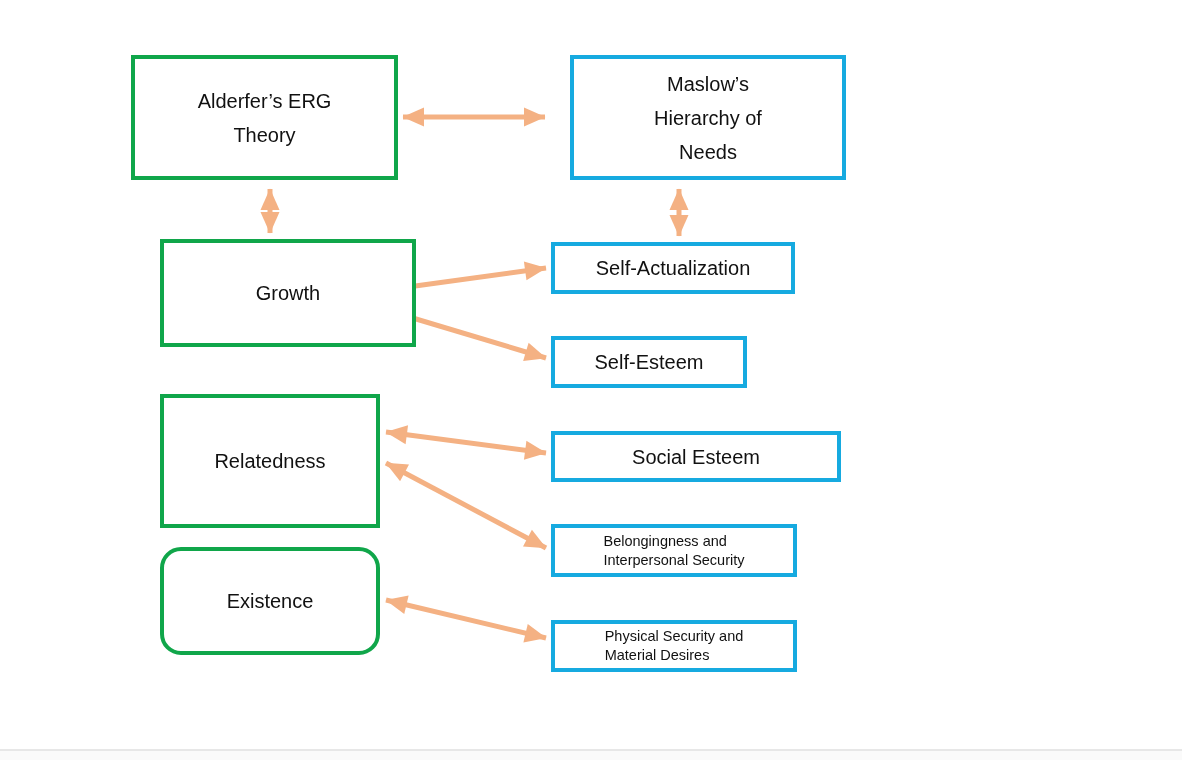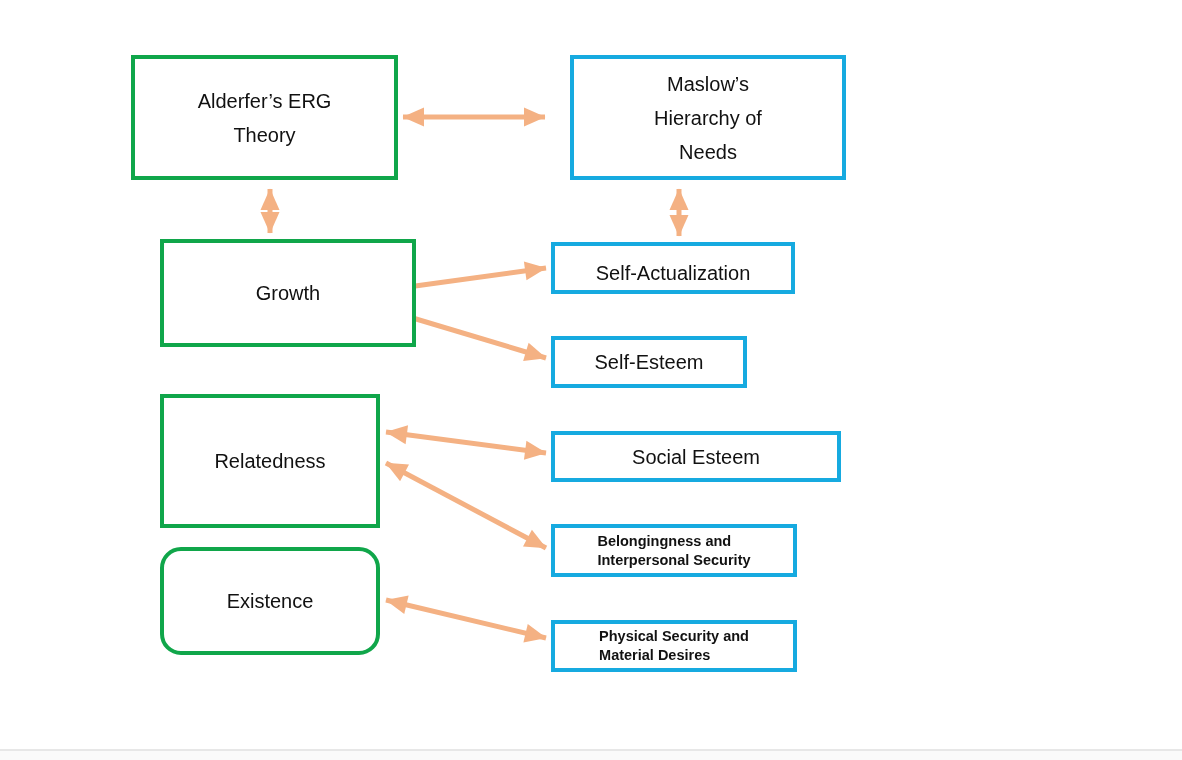--- a/index.html
+++ b/index.html
@@ -16,21 +16,21 @@
     background: #fff;
     display: flex;
     align-items: center;
     justify-content: center;
     box-sizing: border-box;
     z-index: 2;
   }
   .node.erg    { border: 4px solid var(--erg-box-border, #10A64A); }
   .node.maslow { border: 4px solid var(--maslow-box-border, #16AAE0); }
   .node-label { text-align: center; font-size: 20px; line-height: 34px; }
-  .node-label.small { text-align: left; font-size: 14.5px; line-height: 19px; font-weight: 700; }
+  .node-label.small { text-align: left; font-size: 14.5px; line-height: 19px; font-weight: 400; }
   #arrow-layer {
     position: absolute;
     left: 0; top: 0;
     width: 1182px; height: 760px;
     z-index: 1;
   }
   .arrow-line {
     stroke: var(--arrow, #F4B183);
     stroke-width: 5;
     fill: none;
@@ -98,21 +98,21 @@
   </div>
 
   <div class="node maslow" style="left:549px; top:55px; width:276px; height:125px;margin-left:21px;">
     <div class="node-label">
       <div>Maslow’s</div>
       <div>Hierarchy of</div>
       <div>Needs</div>
     </div>
   </div>
 
-  <div class="node maslow" style="left:551px; top:242px; width:244px; height:52px;align-items:flex-end;">
+  <div class="node maslow" style="left:551px; top:242px; width:244px; height:52px;">
     <div class="node-label">
       <div>Self-Actualization</div>
     </div>
   </div>
 
   <div class="node maslow" style="left:551px; top:336px; width:196px; height:52px;">
     <div class="node-label">
       <div>Self-Esteem</div>
     </div>
   </div>

